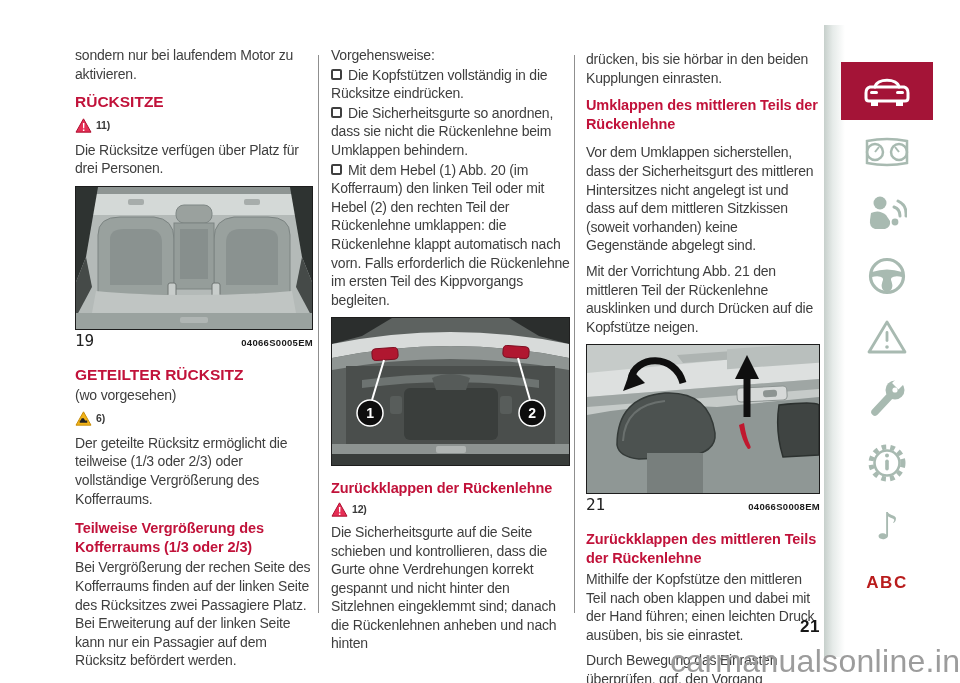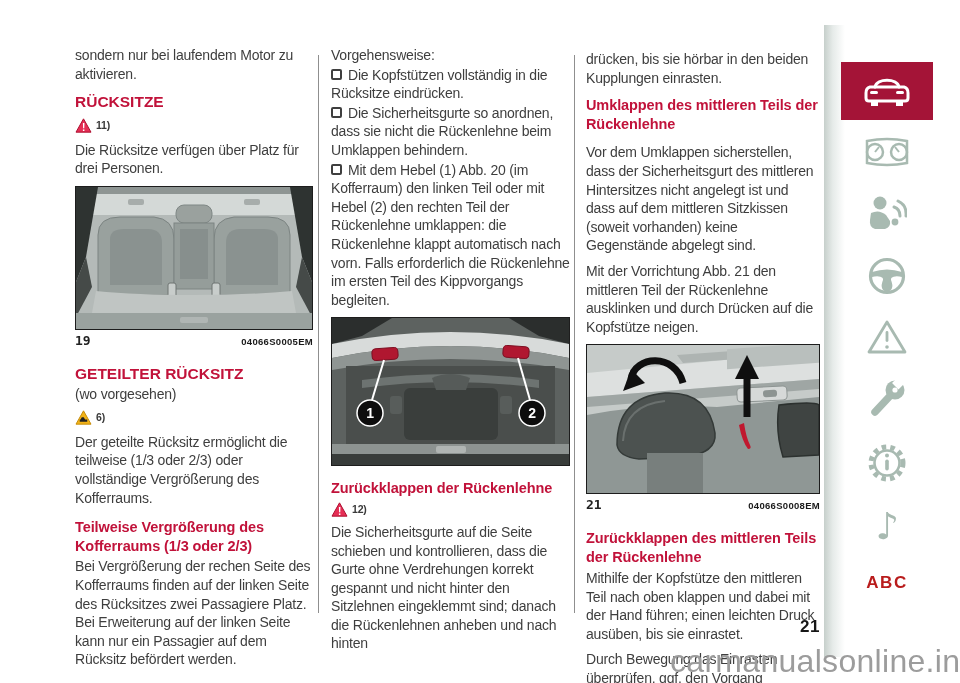--- a/index.html
+++ b/index.html
@@ -22,21 +22,21 @@
   .h-sub{color:#c1123a;font-weight:bold;font-size:14.5px;margin-top:11px;letter-spacing:-0.1px;}
   .small-note{margin-top:2px;}
   .ref-row{margin-top:5px;display:flex;align-items:center;gap:4px;height:17px;}
   .ref-num{font-weight:bold;font-size:10.5px;color:#3a3a3a;}
   .sq{display:inline-block;width:7px;height:7px;border:2px solid #3f3f3f;border-radius:2px;margin-right:6px;}
   .bullet-item{margin-top:1px;}
   figure{margin:0;}
   .fig{margin-top:8px;}
   .figbox{border:1px solid #1d1d1d;line-height:0;background:#b7bdbb;}
   .figcap{display:flex;justify-content:space-between;align-items:baseline;margin-top:2px;}
-  .fignum{font-size:13px;font-weight:bold;color:#222;font-family:"DejaVu Sans Mono","Liberation Mono",monospace;}
+  .fignum{font-size:16px;font-weight:normal;color:#222;font-family:"DejaVu Sans Mono","Liberation Mono",monospace;}
   .figcode{font-size:9.5px;font-weight:bold;color:#1a1a1a;letter-spacing:0.3px;}
   
   #edge-strip{position:absolute;left:824px;top:25px;width:22px;height:632px;
     background:linear-gradient(to right,#c6cfcb 0%,#e6ebe9 40%,#ffffff 95%);}
   .side-item{position:absolute;left:841px;width:92px;display:flex;align-items:center;justify-content:center;}
   .side-active{background:#a41437;}
   .abc-label{font-weight:bold;font-size:17px;letter-spacing:1.5px;color:#b91c1c;}
   .note-glyph{font-family:"DejaVu Sans",sans-serif;font-size:37px;color:#a8bab1;line-height:1;}
   #page-number{position:absolute;left:770px;top:617px;width:50px;text-align:right;
     font-weight:bold;font-size:17px;color:#161616;letter-spacing:0.5px;}

